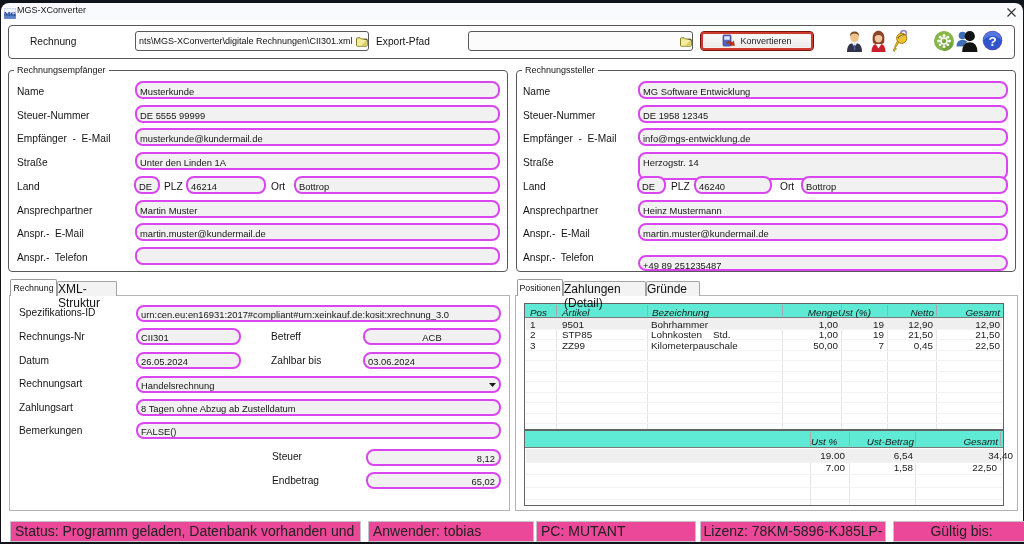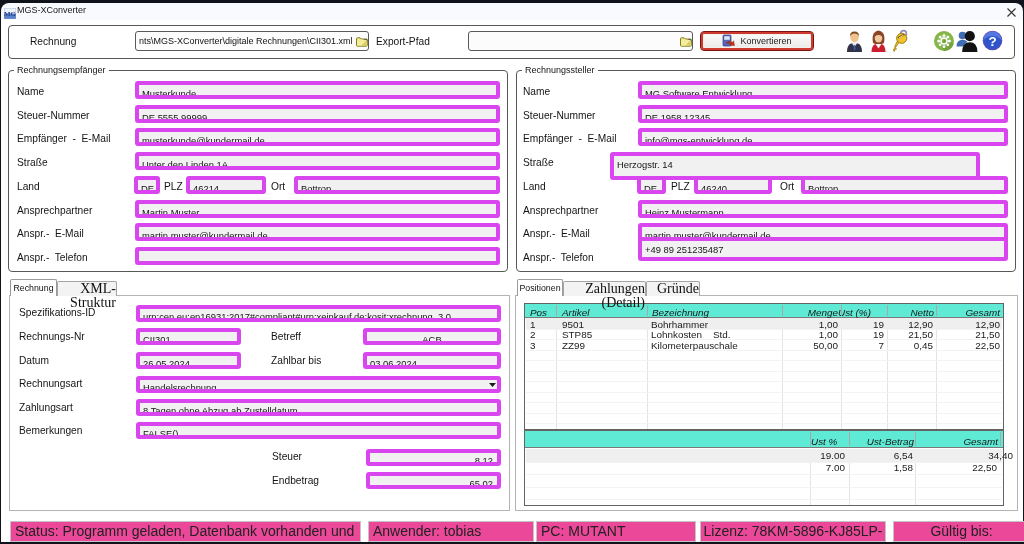--- a/index.html
+++ b/index.html
@@ -6,30 +6,30 @@
 html,body { width:1024px; height:544px; overflow:hidden; }
 body { background:#10131b; font-family:"Liberation Sans", sans-serif; color:#111; position:relative; }
 .abs { position:absolute; }
 
 #titlebar { left:1px; top:3px; width:1022px; height:17px; background:#f9fafd; border-radius:8px 8px 0 0; }
 #title-text { left:16px; top:2px; font-size:9px; color:#151515; }
 
 #main { left:1px; top:20px; width:1022px; height:522px; background:#fff; }
 
 .lbl { font-size:10.2px; color:#141414; white-space:nowrap; }
-.inp { background:#f1f1f1; border:4px solid #d946ef; border-radius:3px; font-size:9.4px; color:#141414; line-height:17px; padding-left:3px; white-space:nowrap; overflow:hidden; }
+.inp { background:#f1f1f1; border:2px solid #d946ef; border-radius:8px; font-size:9.4px; color:#141414; line-height:17px; padding-left:3px; white-space:nowrap; overflow:hidden; }
 .grp { border:1px solid #585858; border-radius:4px; }
 .grplbl { font-size:9px; background:#fff; padding:0 3px; color:#141414; white-space:nowrap; }
 
 #toolbar { left:8px; top:25px; width:1007px; height:34px; border:1px solid #585858; border-radius:4px; background:#fff; }
 .tb-inp { background:#fcfcfc; border:1px solid #595959; border-radius:3px; font-size:9px; line-height:18px; padding-left:3px; white-space:nowrap; overflow:hidden; }
 #btn-conv { left:700px; top:31px; width:114px; height:20px; border:1px solid #7a120e; border-radius:4px; box-shadow:inset 0 0 0 2px #ce3a2e, inset 0 0 0 3px #f2f1ee; background:linear-gradient(#fdfdfd,#e9e8e5); display:flex; align-items:center; justify-content:center; font-size:9px; color:#222; }
 
 .tab-active { background:#fff; border:1px solid #9a9a9a; border-bottom:none; border-radius:2px 2px 0 0; font-size:8.8px; text-align:center; z-index:3; }
-.tab-idle { background:#f3f3f3; border:1px solid #a4a4a4; border-bottom:none; border-radius:2px 2px 0 0; font-size:14px; text-align:right; z-index:2;font-family:Liberation Serif, serif; }
+.tab-idle { background:#f3f3f3; border:1px solid #a4a4a4; border-bottom:none; border-radius:2px 2px 0 0; font-size:12px; text-align:left; z-index:2; }
 .tabpanel { border:1px solid #b4b4b4; background:#fff; }
 
 .lv { border:1px solid #636363; background:#fff; }
 .lv-head { position:absolute; left:0; top:0; right:0; background:#5eead4; border-bottom:1px solid #7a7a7a;font-style:italic; }
 .lv-hcell { position:absolute; top:0; bottom:0; font-size:9.9px; color:#1a1a1a; line-height:17px; white-space:nowrap; }
 .lv-hdiv { position:absolute; top:1px; bottom:1px; width:1px; background:#a8a8a8; }
 .lv-vline { position:absolute; width:1px; background:#e4e4e4; }
 .lv-hline { position:absolute; left:1px; right:1px; height:1px; background:#f3f3f2; }
 .lv-cell { position:absolute; font-size:9.9px; color:#1a1a1a; white-space:nowrap; }
 
@@ -157,33 +157,33 @@
   <div class="abs inp" style="left:135px;top:247px;width:365px;height:18px"></div>
 </div>
 <div id="rows-right">
   <div class="abs lbl" style="left:523px;top:86px">Name</div>
   <div class="abs inp" style="left:638px;top:81px;width:370px;height:18px">MG Software Entwicklung</div>
   <div class="abs lbl" style="left:523px;top:110px">Steuer-Nummer</div>
   <div class="abs inp" style="left:638px;top:105px;width:370px;height:18px">DE 1958 12345</div>
   <div class="abs lbl" style="left:523px;top:133px">Empfänger&nbsp; -&nbsp; E-Mail</div>
   <div class="abs inp" style="left:638px;top:128px;width:370px;height:18px">info@mgs-entwicklung.de</div>
   <div class="abs lbl" style="left:523px;top:157px">Straße</div>
-  <div class="abs inp" style="left:610px;top:152px;width:370px;height:28px">Herzogstr. 14</div>
+  <div class="abs inp" style="left:638px;top:152px;width:370px;height:28px">Herzogstr. 14</div>
   <div class="abs lbl" style="left:523px;top:181px">Land</div>
   <div class="abs inp" style="left:637px;top:176px;width:29px;height:18px">DE</div>
   <div class="abs lbl" style="left:671px;top:181px">PLZ</div>
   <div class="abs inp" style="left:694px;top:176px;width:78px;height:18px">46240</div>
   <div class="abs lbl" style="left:780px;top:181px">Ort</div>
   <div class="abs inp" style="left:801px;top:176px;width:207px;height:18px">Bottrop</div>
   <div class="abs lbl" style="left:523px;top:205px">Ansprechpartner</div>
   <div class="abs inp" style="left:638px;top:200px;width:370px;height:18px">Heinz Mustermann</div>
   <div class="abs lbl" style="left:523px;top:228px">Anspr.-&nbsp; E-Mail</div>
   <div class="abs inp" style="left:638px;top:223px;width:370px;height:18px">martin.muster@kundermail.de</div>
   <div class="abs lbl" style="left:523px;top:252px">Anspr.-&nbsp; Telefon</div>
-  <div class="abs inp" style="left:638px;top:237px;width:370px;height:24px">+49 89 251235487</div>
+  <div class="abs inp" style="left:638px;top:255px;width:370px;height:16px">+49 89 251235487</div>
 </div>
 
 <div class="abs tabpanel" style="left:9px;top:295px;width:501px;height:216px"></div>
 <div class="abs tab-active" style="left:10px;top:279px;width:47px;height:17px;line-height:16px">Rechnung</div>
 <div class="abs tab-idle" style="left:57px;top:281px;width:60px;height:15px;line-height:14px">XML-Struktur</div>
 
 <div id="tabL">
   <div class="abs lbl" style="left:19px;top:307px">Spezifikations-ID</div>
   <div class="abs inp" style="left:136px;top:305px;width:365px;height:17px;line-height:15px">urn:cen.eu:en16931:2017#compliant#urn:xeinkauf.de:kosit:xrechnung_3.0</div>
   <div class="abs lbl" style="left:19px;top:331px">Rechnungs-Nr</div>

